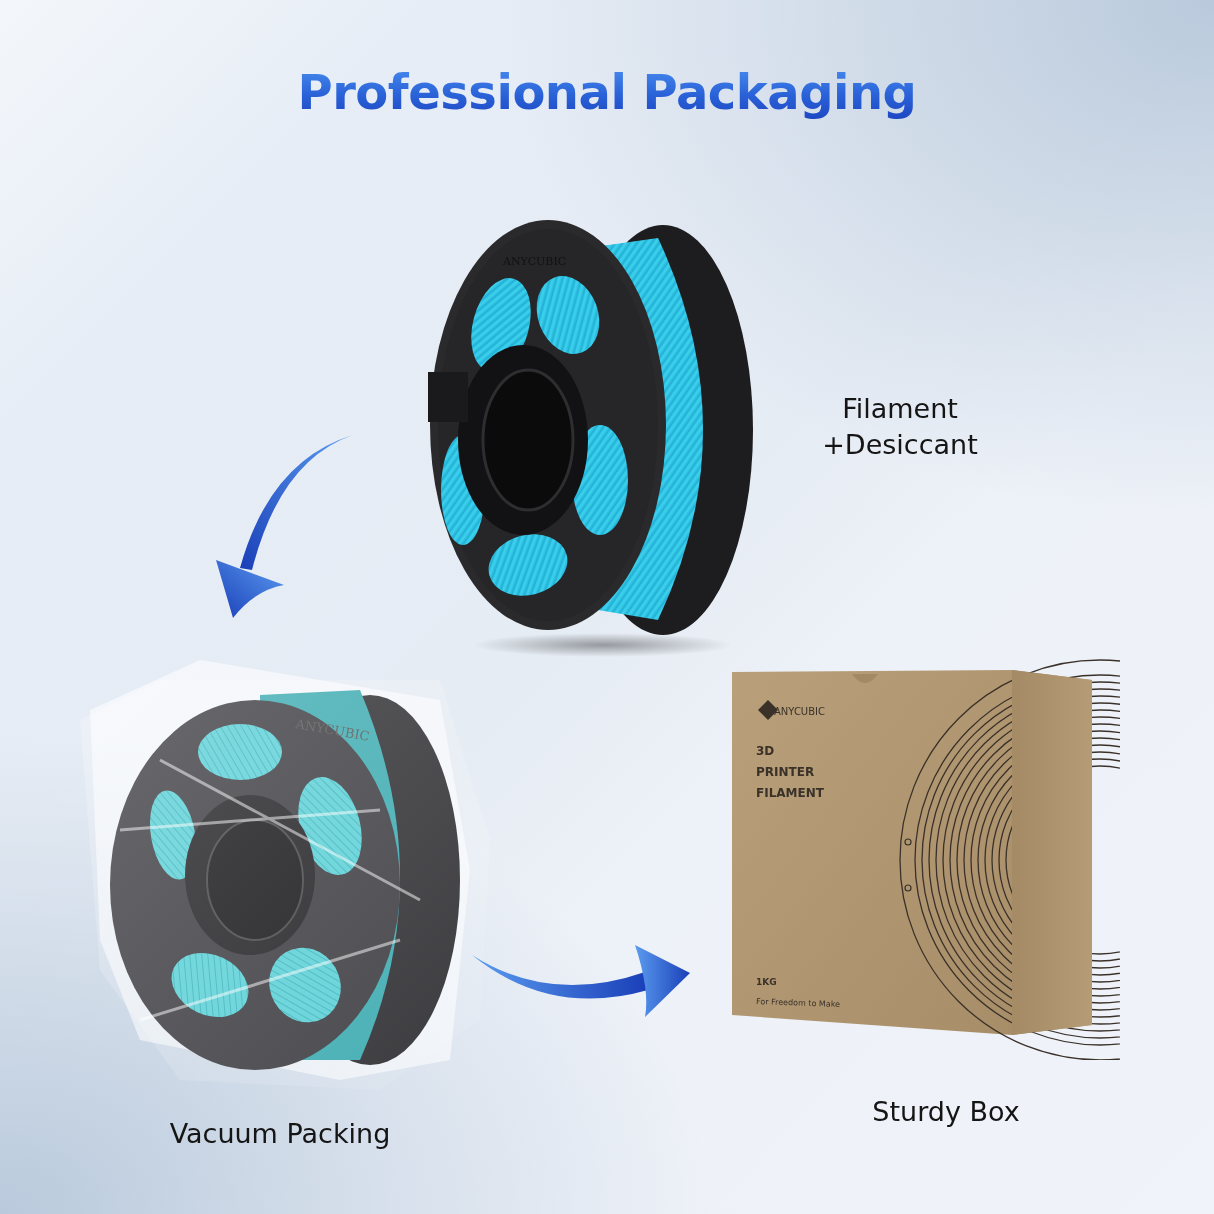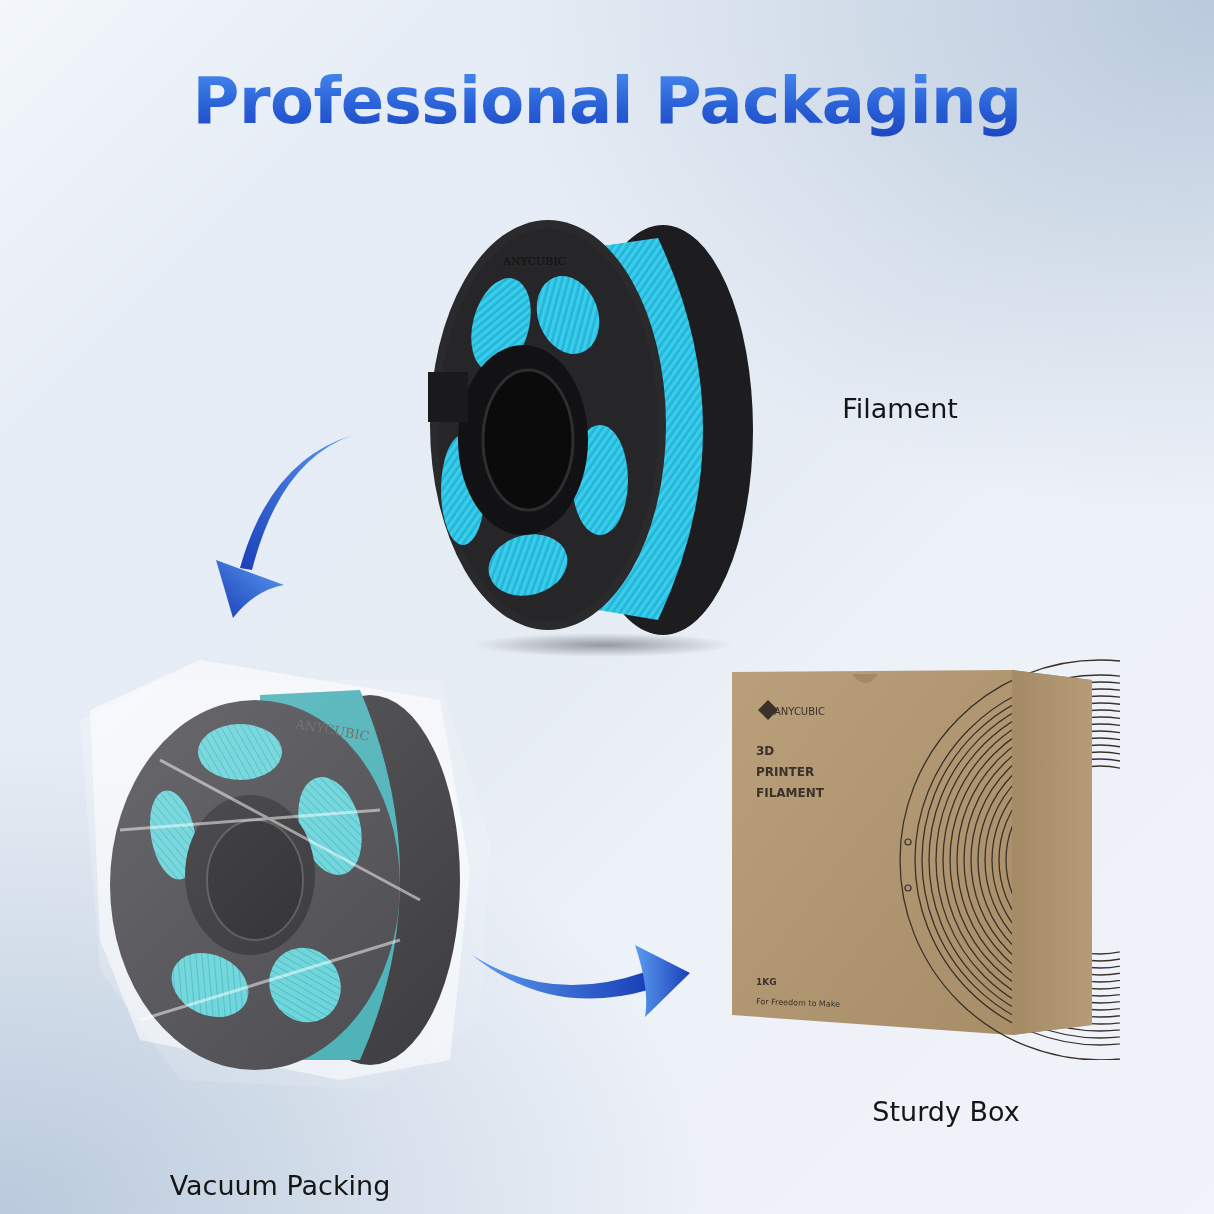--- a/index.html
+++ b/index.html
@@ -14,31 +14,31 @@
     background: radial-gradient(ellipse 900px 650px at 1214px 0px, rgba(178,196,216,0.85) 0%, rgba(190,205,222,0.45) 45%, rgba(220,228,238,0) 80%);
     pointer-events: none;
   }
   .bg-bottom-left {
     position: absolute; left: 0; top: 0; width: 1214px; height: 1214px;
     background: radial-gradient(ellipse 900px 600px at 0px 1214px, rgba(178,196,216,0.85) 0%, rgba(190,205,222,0.45) 45%, rgba(220,228,238,0) 80%);
     pointer-events: none;
   }
   .title {
     position: absolute; left: 0; width: 1214px; top: 64px; text-align: center;
-    font-family: "DejaVu Sans", sans-serif; font-weight: bold; font-size: 64px;
+    font-family: "DejaVu Sans", sans-serif; font-weight: bold; font-size: 48px;
     letter-spacing: -0.5px;
     background: linear-gradient(180deg, #4a8ef0 0%, #2a62d8 55%, #1d46c2 100%);
     -webkit-background-clip: text; background-clip: text; color: transparent;
   }
   .label {
     position: absolute; color: #151515; font-family: "DejaVu Sans", sans-serif;
     font-size: 27px; line-height: 36px; text-align: center;
   }
   .label-filament { left: 790px; top: 391px; width: 220px; }
-  .label-vacuum { left: 140px; top: 1168px; width: 280px; }
+  .label-vacuum { left: 140px; top: 1116px; width: 280px; }
   .label-box { left: 836px; top: 1094px; width: 220px; }
   .shape { position: absolute; }
   .box-text { font-family: "DejaVu Sans", sans-serif; fill: #3a3129; }
 </style>
 </head>
 <body>
 
 <div class="bg-top-right"></div>
 <div class="bg-bottom-left"></div>
 
@@ -77,20 +77,21 @@
 
   <ellipse cx="105" cy="240" rx="65" ry="95" fill="#121214"></ellipse>
   <ellipse cx="110" cy="240" rx="45" ry="70" fill="#0b0b0c" stroke="#2e2e30" stroke-width="3"></ellipse>
 
   <rect x="10" y="172" width="40" height="50" fill="#1a1a1c"></rect>
   <text x="85" y="65" font-size="11" fill="#111" font-family="DejaVu Serif, serif">ANYCUBIC</text>
 </svg>
 
 <div class="label label-filament">
   <div>Filament</div>
+  <div>+Desiccant</div>
 </div>
 
 <svg class="shape" style="left:200px; top:420px;" width="180" height="210" viewBox="0 0 180 210">
   <defs>
     <linearGradient id="arr1" x1="1" y1="0" x2="0" y2="1">
       <stop offset="0" stop-color="#5b9cf0"></stop>
       <stop offset="1" stop-color="#1a3fb8"></stop>
     </linearGradient>
   </defs>
   <path d="M153 15 Q80 40 52 150 L40 148 Q70 40 153 15 Z" fill="url(#arr1)"></path>

